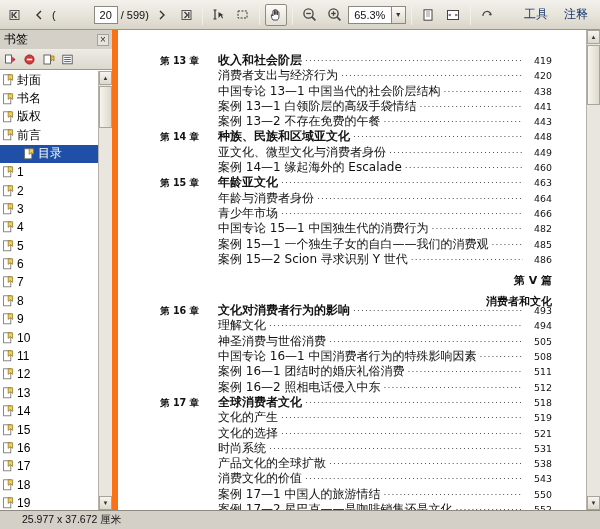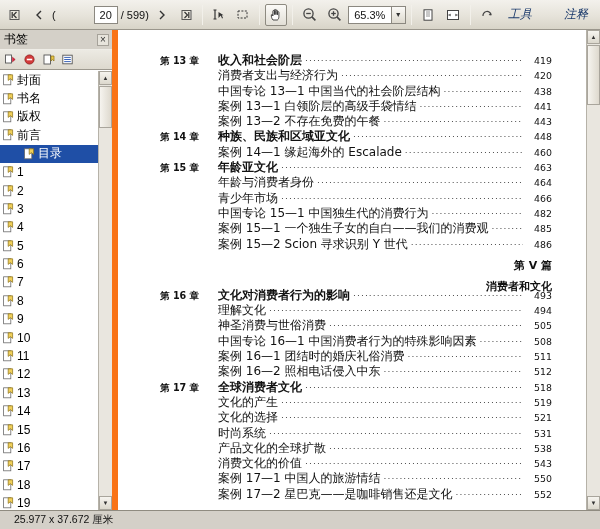--- a/index.html
+++ b/index.html
@@ -92,23 +92,22 @@
     border: 1px solid #8b8880;
     border-left: none;
     background: linear-gradient(180deg,#fbfaf7,#ddd9ce);
     display: flex; align-items: center; justify-content: center;
     font-size: 7px; color: #333;
   }
   .tb-right {
     margin-left: auto;
     display: flex;
     align-items: flex-end;
-    gap: 32px;
+    gap: 16px;
     padding-right: 8px;
-    font-style: italic;
   }
   .tb-right .label { font-size: 12px; color: #1b3a6b; }
   .icon-svg { display: block; }
 
   
   .body-row {
     flex: 1;
     display: flex;
     min-height: 0;
     background: #d4d0c8;
@@ -304,21 +303,21 @@
   
   .statusbar {
     height: 19px;
     min-height: 19px;
     background: #d4d0c8;
     border-top: 1px solid #8f8b80;
     display: flex;
     align-items: center;
     font-size: 10.5px;
     color: #111;
-    padding-left: 12px;
+    padding-left: 20px;
     position: relative;
   }
   .sb-dims { margin-left: 2px; }
   
   .doc-vscroll {
     width: 14px;
     min-width: 14px;
     background: #e9e6df;
     border-left: 1px solid #b6b2a8;
     display: flex;
@@ -715,20 +714,26 @@
                   <span class="c-page">443</span>
                 </div>
                 <div class="toc-row bold">
                   <span class="c-chap">第 14 章</span>
                   <span class="c-title">种族、民族和区域亚文化</span>
                   <span class="c-dots"></span>
                   <span class="c-page">448</span>
                 </div>
                 <div class="toc-row">
                   <span class="c-chap"></span>
+                  <span class="c-title">亚文化、微型文化与消费者身份</span>
+                  <span class="c-dots"></span>
+                  <span class="c-page">449</span>
+                </div>
+                <div class="toc-row">
+                  <span class="c-chap"></span>
                   <span class="c-title">案例 14—1  缘起海外的 Escalade</span>
                   <span class="c-dots"></span>
                   <span class="c-page">460</span>
                 </div>
                 <div class="toc-row bold">
                   <span class="c-chap">第 15 章</span>
                   <span class="c-title">年龄亚文化</span>
                   <span class="c-dots"></span>
                   <span class="c-page">463</span>
                 </div>

